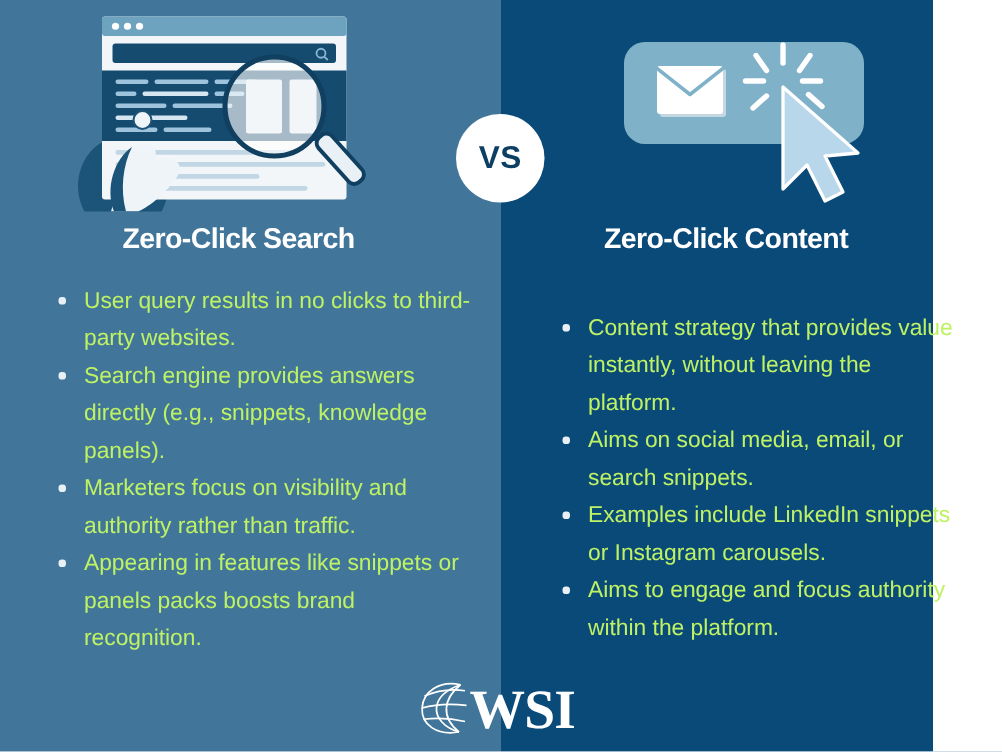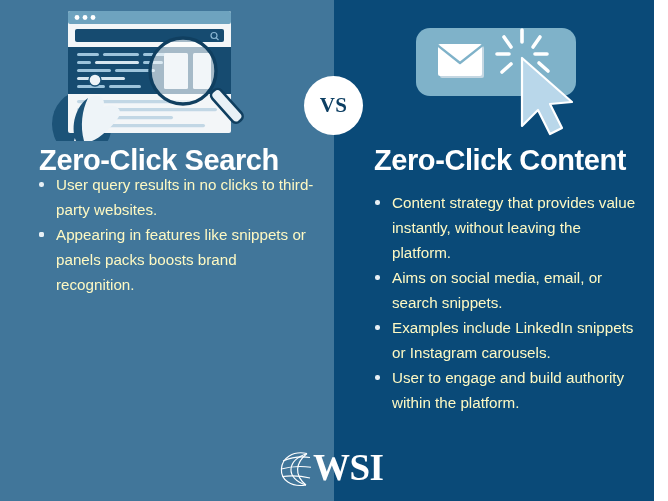--- a/index.html
+++ b/index.html
@@ -21,21 +21,21 @@
     position: relative;
     height: 501px;
     box-sizing: border-box;
   }
   #panel-left {
     width: 334px;
     background: #417architecture;
     background: #41769a;
   }
   #panel-right {
-    width: 320px;
+    width: 288px;
     background: #0a4a78;
   }
 
   
   .illus-left {
     position: absolute;
     left: 46px;
     top: 6px;
     width: 235px;
     height: 135px;
@@ -49,37 +49,37 @@
   }
 
   
   .col-title {
     position: absolute;
     top: 143px;
     left: 0;
     right: 0;
     text-align: center;
     color: #ffffff;
-    font-size: 29px;
+    font-size: 19px;
     font-weight: bold;
     letter-spacing: -0.4px;
     line-height: 34px;
     white-space: nowrap;
   }
   #panel-left .col-title { padding-right: 16px; }
   #panel-right .col-title { padding-left: 12px; }
 
   
   .bullets {
     position: absolute;
-    top: 172px;
+    top: 188px;
     margin: 0;
     padding: 0;
     list-style: none;
-    color: #fef9c3;
+    color: #bef264;
     font-size: 15.2px;
     line-height: 25px;
   }
   #panel-left .bullets {
     left: 36px;
     width: 278px;
   }
   #panel-right .bullets {
     left: 372px;
     width: 272px;
@@ -112,33 +112,32 @@
     display: flex;
     align-items: center;
     justify-content: center;
     z-index: 5;
   }
   #vs-badge .vs-text {
     color: #0d3f63;
     font-size: 21px;
     font-weight: bold;
     letter-spacing: 0.3px;
-    font-family: Liberation Serif, serif;
   }
 
   
   #wsi-logo {
     position: absolute;
     left: 277px;
     top: 449px;
     width: 116px;
     height: 43px;
     z-index: 6;
     display: flex;
-    align-items: flex-start;
+    align-items: flex-end;
   }
   #wsi-logo .wsi-word {
     color: #ffffff;
     font-family: "Liberation Serif", serif;
     font-size: 37px;
     font-weight: bold;
     line-height: 37px;
     letter-spacing: -0.5px;
     margin-left: -4px;
   }
@@ -198,21 +197,22 @@
           <path d="M30 135 C24 120, 30 100, 42 92 C36 104, 34 120, 38 135 Z" fill="#1c5378"></path>
           <circle cx="49" cy="74" r="6" fill="#eef4f8" stroke="#1c5378" stroke-width="1.4"></circle>
         </g>
       </svg>
     </div>
 
     <div class="col-title">Zero-Click Search</div>
 
     <ul class="bullets">
       <li><span class="dot"></span><span>User query results in no clicks to third-party websites.</span></li>
-      <li><span class="dot"></span></li>
+      <li><span class="dot"></span><span>Search engine provides answers directly (e.g., snippets, knowledge panels).</span></li>
+      <li><span class="dot"></span><span>Marketers focus on visibility and authority rather than traffic.</span></li>
       <li><span class="dot"></span><span>Appearing in features like snippets or panels packs boosts brand recognition.</span></li>
     </ul>
   </div>
 
   <div class="panel" id="panel-right">
 
     <div class="illus-right">
       <svg viewBox="0 0 190 120" width="190" height="120" xmlns="http://www.w3.org/2000/svg">
 
         <rect x="6" y="10" width="160" height="68" rx="14" fill="#7fb2c9"></rect>
@@ -238,21 +238,21 @@
         </g>
       </svg>
     </div>
 
     <div class="col-title">Zero-Click Content</div>
 
     <ul class="bullets">
       <li><span class="dot"></span><span>Content strategy that provides value instantly, without leaving the platform.</span></li>
       <li><span class="dot"></span><span>Aims on social media, email, or search snippets.</span></li>
       <li><span class="dot"></span><span>Examples include LinkedIn snippets or Instagram carousels.</span></li>
-      <li><span class="dot"></span><span>User to engage and build authority within the platform.</span></li>
+      <li><span class="dot"></span><span>Aims to engage and focus authority within the platform.</span></li>
     </ul>
   </div>
 
   <div id="vs-badge">
     <span class="vs-text">VS</span>
   </div>
 
   <div id="wsi-logo">
     <svg width="40" height="40" viewBox="0 0 40 40" xmlns="http://www.w3.org/2000/svg">
       <g fill="none" stroke="#ffffff" stroke-width="1.15">

